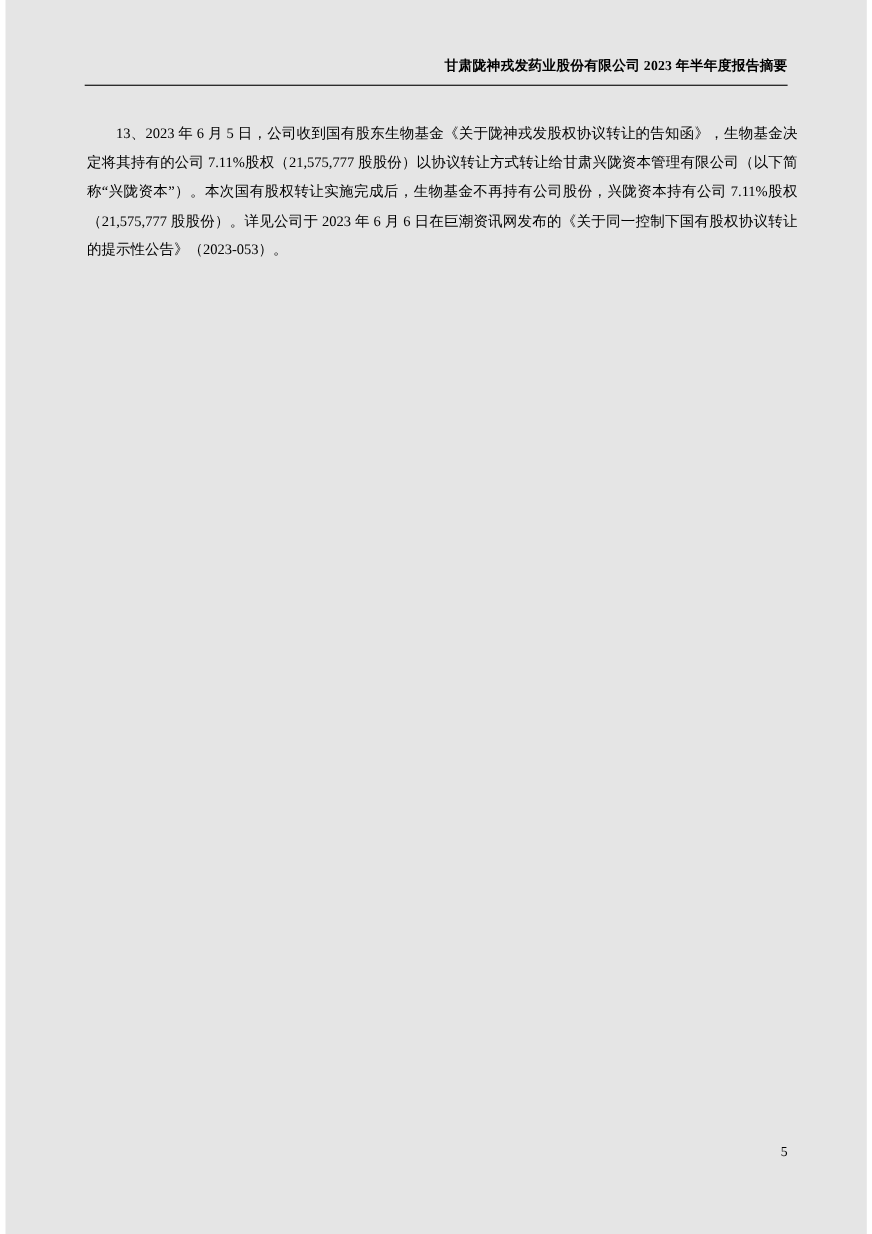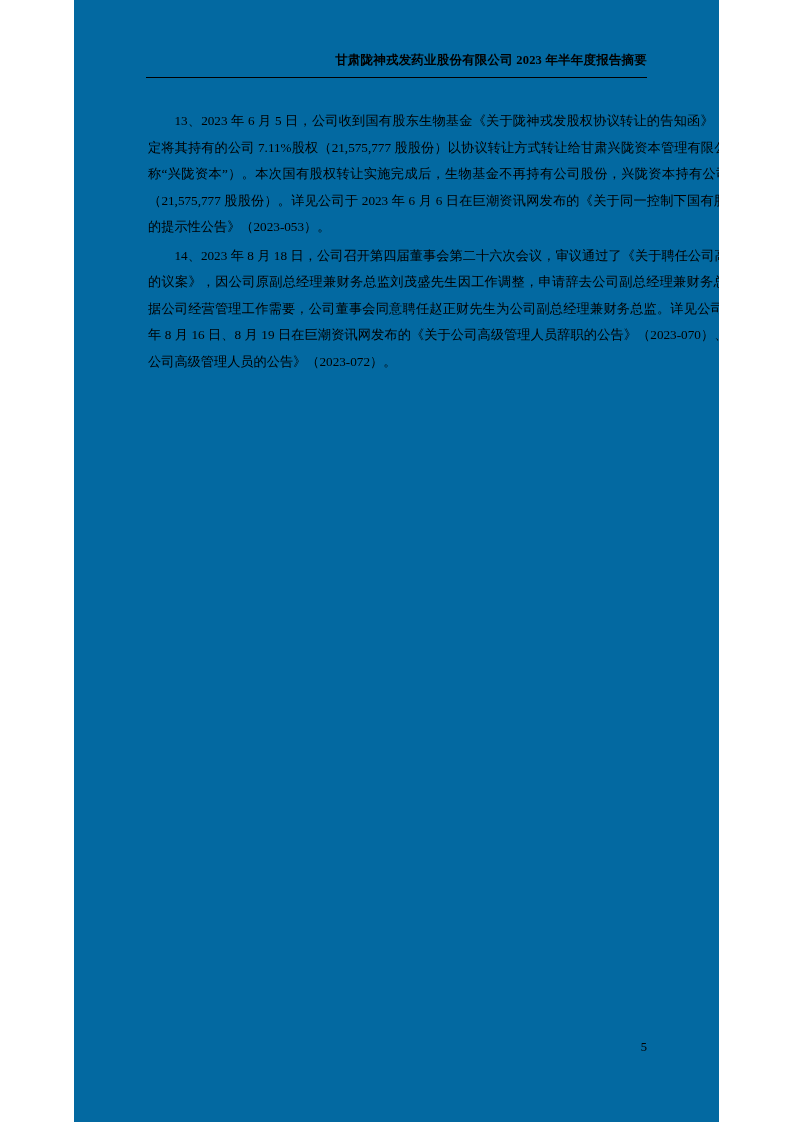--- a/index.html
+++ b/index.html
@@ -6,24 +6,24 @@
     margin: 0;
     padding: 0;
     background: #ffffff;
   }
   body {
     font-family: "Liberation Serif", "DejaVu Serif", serif;
     color: #000000;
   }
   .page {
     position: relative;
-    width: 645px;
+    width: 783px;
     height: 1122px;
     margin: 0 auto;
-    background: #0369a1;
+    background: #e5e5e5;
     box-sizing: border-box;
     overflow: hidden;
   }
   .header {
     position: absolute;
     top: 52px;
     left: 72px;
     right: 72px;
     height: 26px;
   }
@@ -75,18 +75,17 @@
 
 <div class="page">
 
   <div class="header">
     <div class="header-text">甘肃陇神戎发药业股份有限公司 2023 年半年度报告摘要</div>
     <div class="header-rule"></div>
   </div>
 
   <div class="content">
     <p class="para">13、2023 年 6 月 5 日，公司收到国有股东生物基金《关于陇神戎发股权协议转让的告知函》，生物基金决定将其持有的公司 7.11%股权（21,575,777 股股份）以协议转让方式转让给甘肃兴陇资本管理有限公司（以下简称“兴陇资本”）。本次国有股权转让实施完成后，生物基金不再持有公司股份，兴陇资本持有公司 7.11%股权（21,575,777 股股份）。详见公司于 2023 年 6 月 6 日在巨潮资讯网发布的《关于同一控制下国有股权协议转让的提示性公告》（2023-053）。</p>
-    <p class="para">14、2023 年 8 月 18 日，公司召开第四届董事会第二十六次会议，审议通过了《关于聘任公司高级管理人员的议案》，因公司原副总经理兼财务总监刘茂盛先生因工作调整，申请辞去公司副总经理兼财务总监职务，根据公司经营管理工作需要，公司董事会同意聘任赵正财先生为公司副总经理兼财务总监。详见公司分别于 2023 年 8 月 16 日、8 月 19 日在巨潮资讯网发布的《关于公司高级管理人员辞职的公告》（2023-070）、《关于聘任公司高级管理人员的公告》（2023-072）。</p>
   </div>
 
   <div class="page-number">5</div>
 
 </div>
 
 </body></html>

